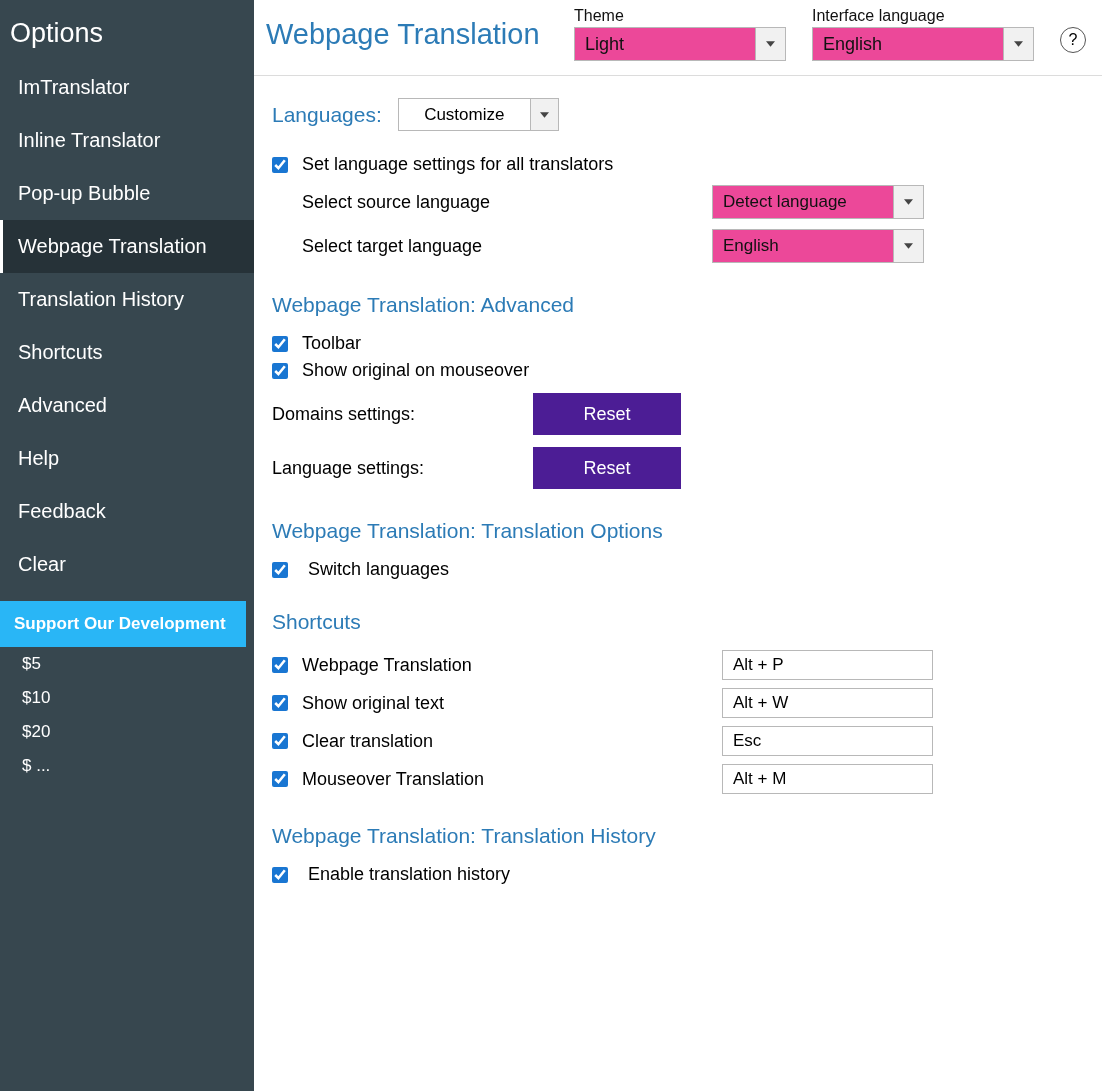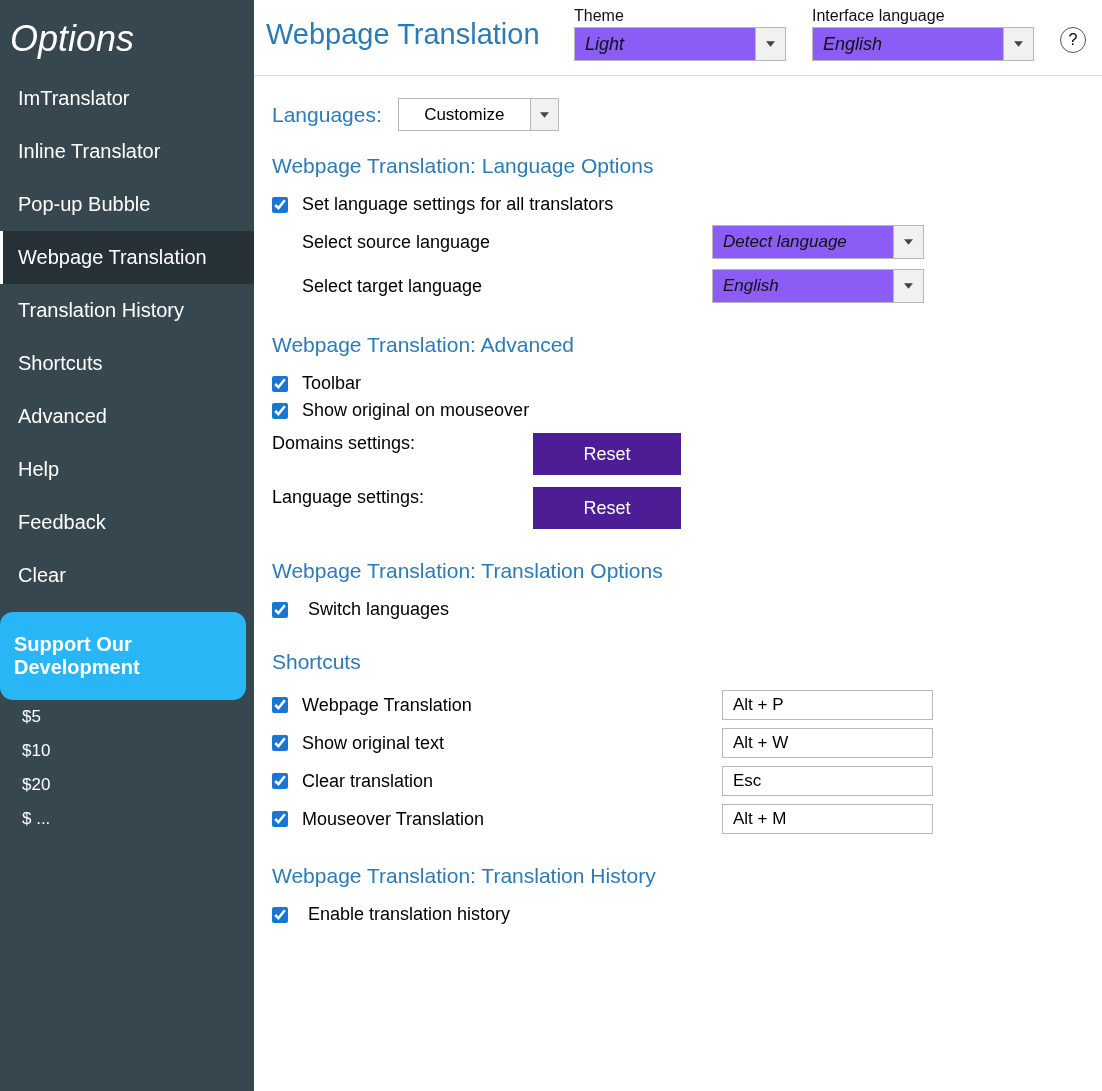--- a/index.html
+++ b/index.html
@@ -11,42 +11,41 @@
       display: flex;
       overflow: hidden;
     }
     .sidebar {
       width: 254px;
       background: #37474f;
       color: #ffffff;
       flex-shrink: 0;
     }
     .sidebar-title {
-      font-size: 36px;
+      font-size: 27px;
       padding: 18px 10px 12px 10px;
       font-weight: normal;
-      font-style: italic;
     }
     .sidebar-item {
       padding: 15px 18px;
       font-size: 20px;
       cursor: pointer;
     }
     .sidebar-item.active {
       background: #263238;
       border-left: 3px solid #ffffff;
       padding-left: 15px;
     }
     .support-btn {
       background: #29b6f6;
       color: #ffffff;
-      font-size: 20px;
+      font-size: 17px;
       font-weight: bold;
-      padding: 21px 14px;
-      border-radius: 13px;
+      padding: 13px 14px;
+      border-radius: 0;
       margin: 10px 8px 0 0;
       cursor: pointer;
       text-align: left;
     }
     .donate-item {
       padding: 7px 22px;
       font-size: 17px;
       cursor: pointer;
     }
     .donate-item:first-of-type { margin-top: 4px; }
@@ -77,24 +76,23 @@
     .header-field label {
       display: block;
       font-size: 16px;
       color: #111;
       margin-bottom: 2px;
     }
     .select-box {
       display: flex;
       align-items: center;
       border: 1px solid #b8b8b8;
-      background: #8b5cf6;
+      background: #ec4899;
       height: 34px;
       position: relative;
-      font-style: italic;
     }
     .select-box.theme { width: 212px; }
     .select-box.lang  { width: 222px; }
     .select-box .sel-text {
       flex: 1;
       padding: 0 10px;
       font-size: 18px;
       color: #111;
     }
     .select-box .sel-arrow {
@@ -196,21 +194,21 @@
     }
     .opt-row .lbl {
       width: 390px;
       font-size: 18px;
     }
     .opt-row .sel { width: 212px; }
     .opt-row .sel .sel-text { font-size: 17px; }
 
     .reset-row {
       display: flex;
-      align-items: flex-start;
+      align-items: center;
       margin: 12px 0 4px 0;
     }
     .reset-row .lbl {
       width: 261px;
       font-size: 18px;
     }
     .reset-btn {
       width: 148px;
       height: 42px;
       background: #4c1d95;
@@ -304,21 +302,20 @@
       <div class="customize-btn">
         <span class="txt">Customize</span>
         <span class="arrow">
           <svg viewBox="0 0 10 6" width="9" height="6">
               <path d="M0 0 L5 6 L10 0 Z" fill="#444"></path>
             </svg>
         </span>
       </div>
     </div>
 
-    <h2 class="section-title first">Webpage Translation: Language Options</h2>
 
     <div class="check-row">
       <input type="checkbox" checked="" style="">
       <span class="lbl">Set language settings for all translators</span>
     </div>
 
     <div class="indent">
       <div class="opt-row">
         <span class="lbl">Select source language</span>
         <div class="select-box sel">

